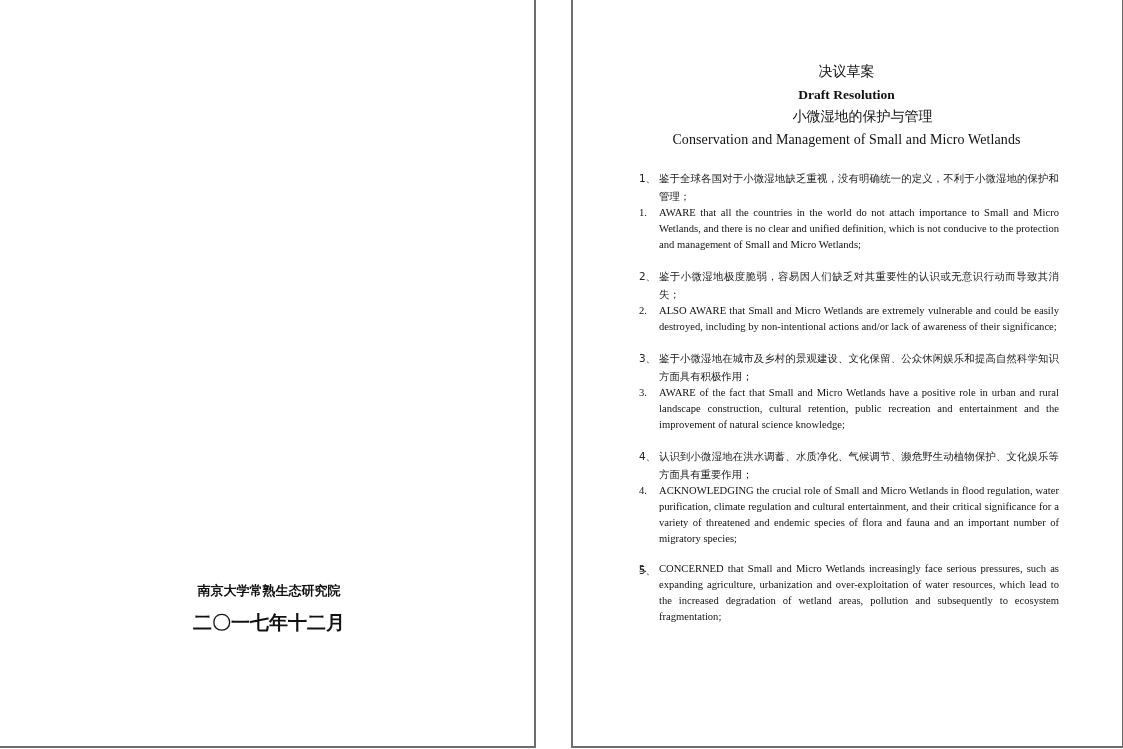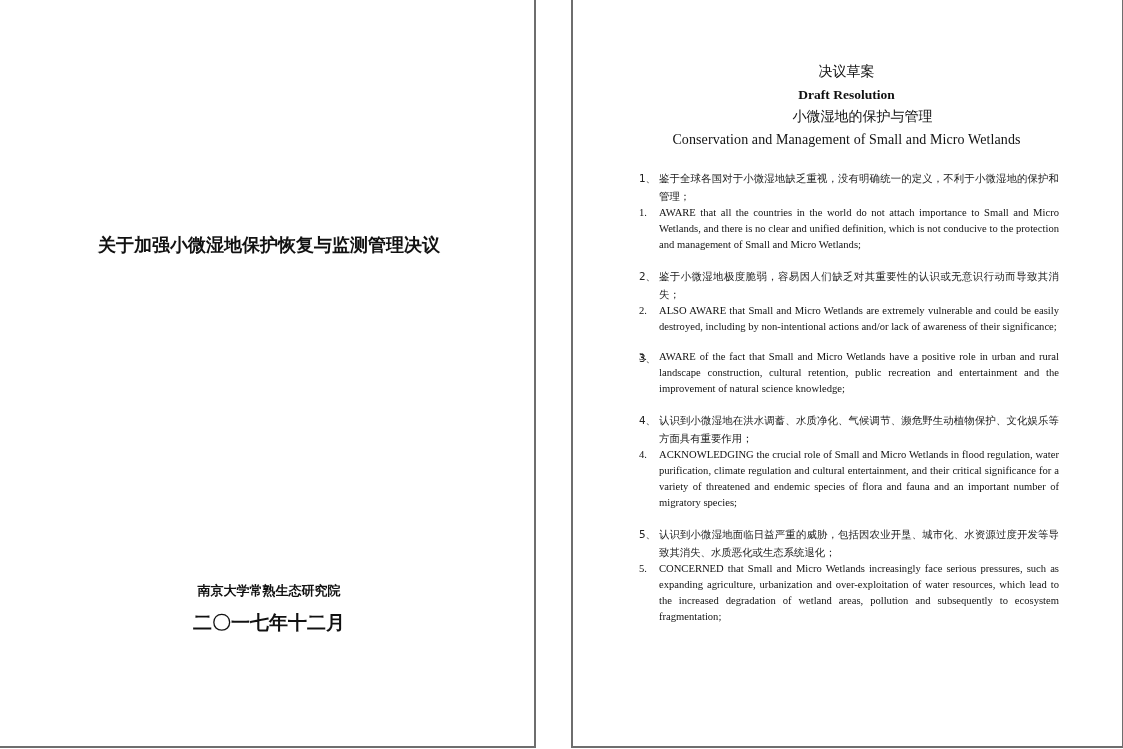--- a/index.html
+++ b/index.html
@@ -46,21 +46,20 @@
   .item-en {
     font-size: 10.6px; line-height: 16px; color: #111; margin-top: 0px;
   }
   .gap { height: 14px; }
 </style>
 </head>
 <body>
 
 <div class="page" id="page-left">
   <div class="cover-title">
-    <div>关于加强小微湿地保护恢复与监测管理决议</div>
   </div>
   <div class="cover-org">南京大学常熟生态研究院</div>
   <div class="cover-date">二〇一七年十二月</div>
 </div>
 
 <div class="page" id="page-right">
   <div class="hdr hdr-zh1">决议草案</div>
   <div class="hdr hdr-en1">Draft Resolution</div>
   <div class="hdr hdr-zh2">小微湿地的保护与管理</div>
   <div class="hdr hdr-en2">Conservation and Management of Small and Micro Wetlands</div>
@@ -86,20 +85,21 @@
       <div class="item item-en">
         <span class="num">2.</span>
         <span>ALSO AWARE that Small and Micro Wetlands are extremely vulnerable and could be easily destroyed, including by non-intentional actions and/or lack of awareness of their significance;</span>
       </div>
     </div>
     <div class="gap"></div>
 
     <div class="para">
       <div class="item item-zh">
         <span class="num">3、</span>
+        <span>鉴于小微湿地在城市及乡村的景观建设、文化保留、公众休闲娱乐和提高自然科学知识方面具有积极作用；</span>
       </div>
       <div class="item item-en">
         <span class="num">3.</span>
         <span>AWARE of the fact that Small and Micro Wetlands have a positive role in urban and rural landscape construction, cultural retention, public recreation and entertainment and the improvement of natural science knowledge;</span>
       </div>
     </div>
     <div class="gap"></div>
 
     <div class="para">
       <div class="item item-zh">
@@ -109,21 +109,20 @@
       <div class="item item-en">
         <span class="num">4.</span>
         <span>ACKNOWLEDGING the crucial role of Small and Micro Wetlands in flood regulation, water purification, climate regulation and cultural entertainment, and their critical significance for a variety of threatened and endemic species of flora and fauna and an important number of migratory species;</span>
       </div>
     </div>
     <div class="gap"></div>
 
     <div class="para">
       <div class="item item-zh">
         <span class="num">5、</span>
-        <span>认识到小微湿地面临日益严重的威胁，包括因农业开垦、城市化、水资源过度开发等导致其消失、水质恶化或生态系统退化；</span>
       </div>
       <div class="item item-en">
         <span class="num">5.</span>
         <span>CONCERNED that Small and Micro Wetlands increasingly face serious pressures, such as expanding agriculture, urbanization and over-exploitation of water resources, which lead to the increased degradation of wetland areas, pollution and subsequently to ecosystem fragmentation;</span>
       </div>
     </div>
   </div>
 </div>
 
 </body></html>

